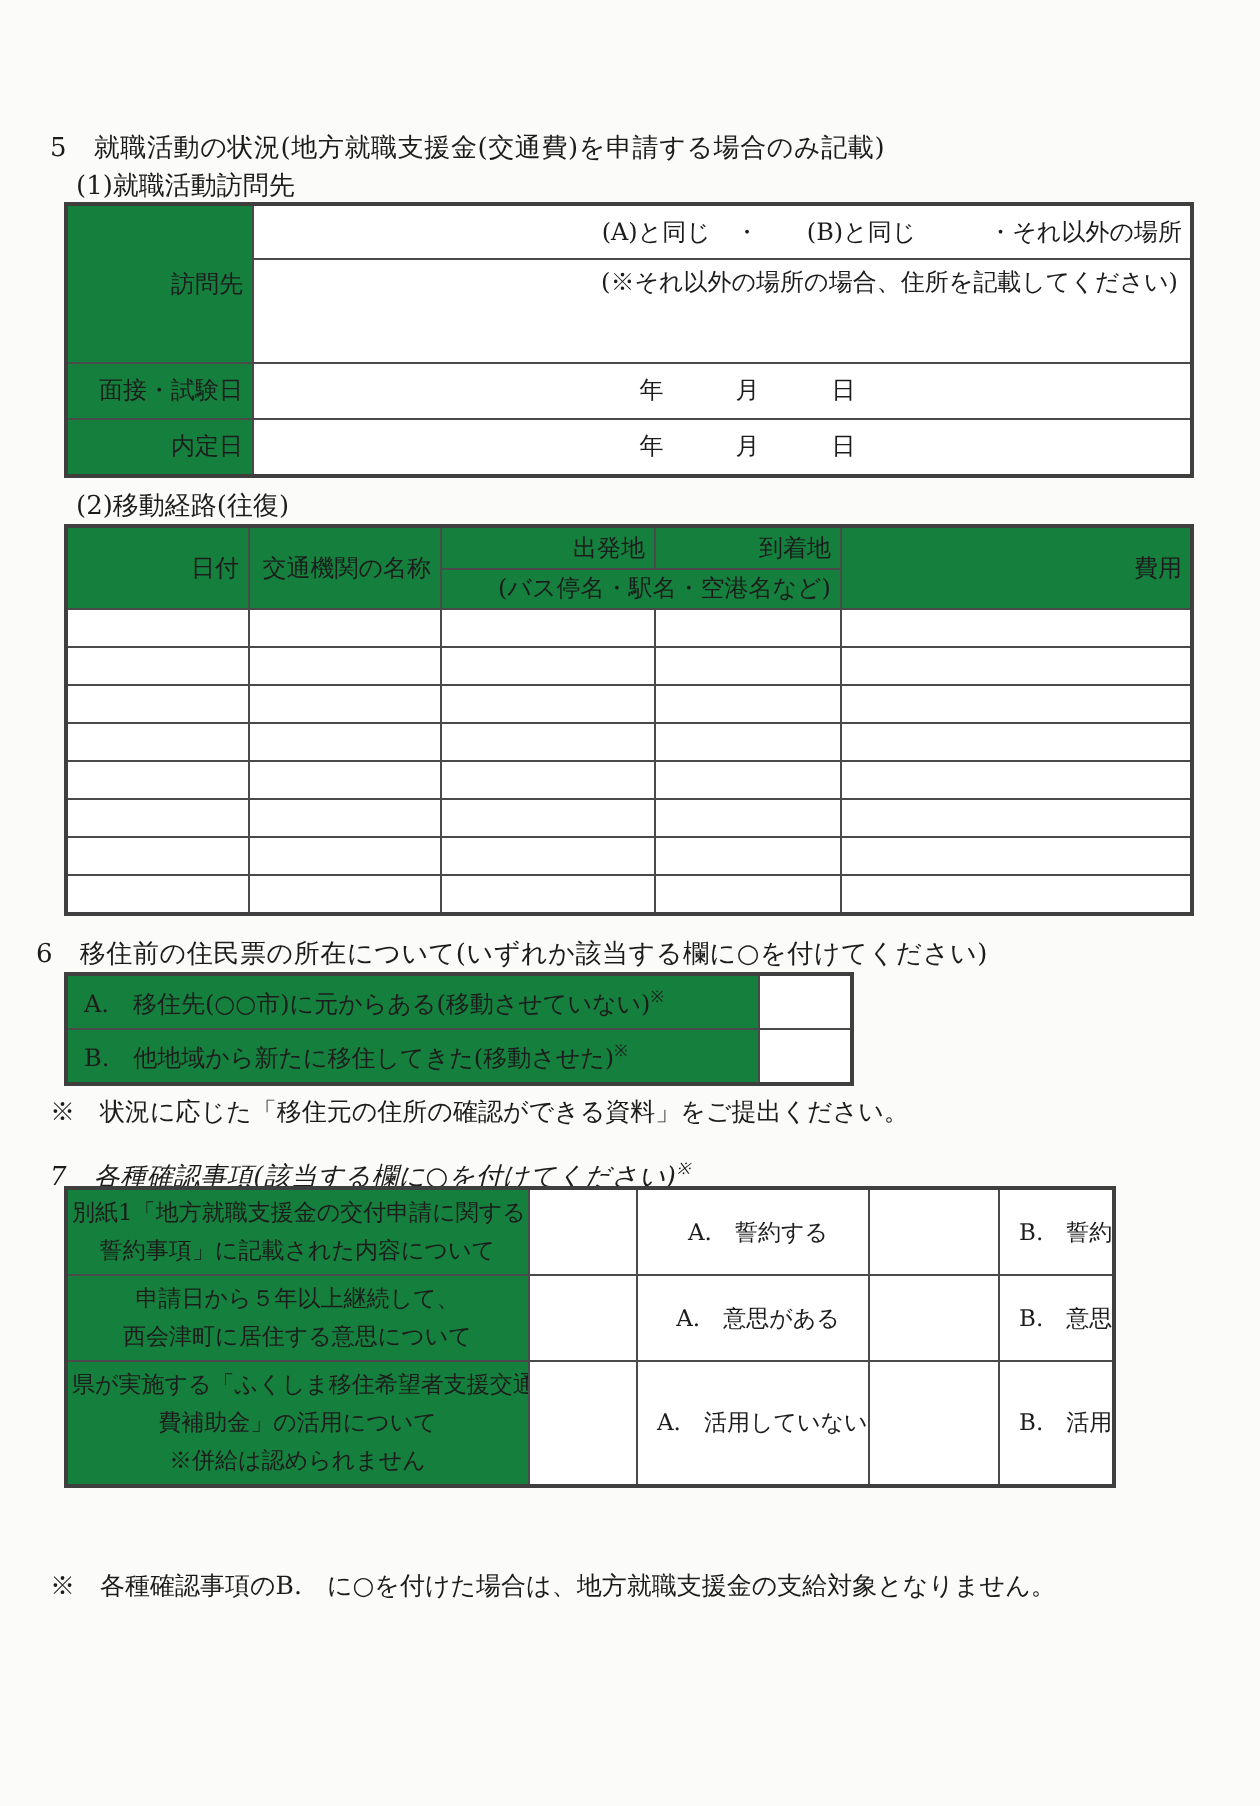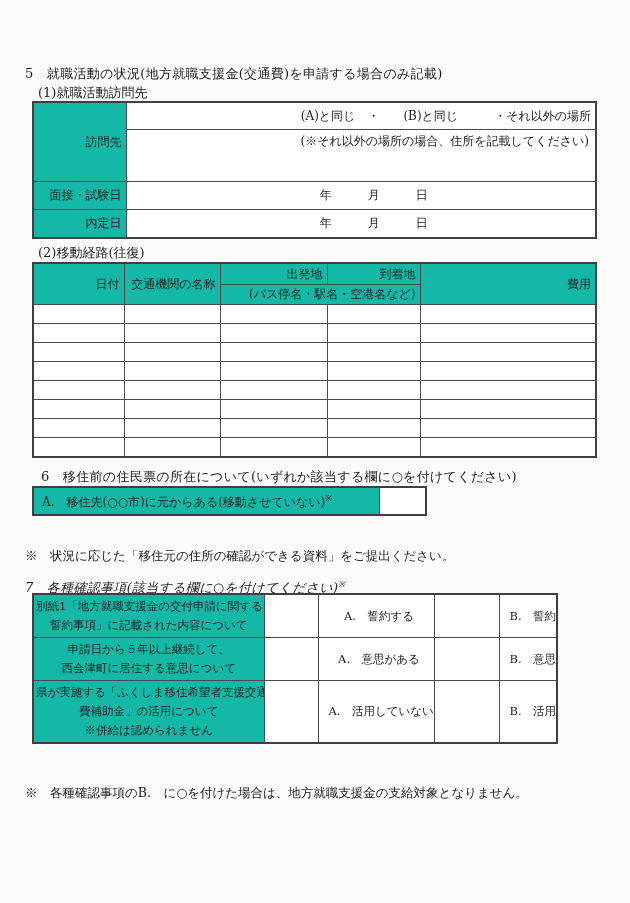--- a/index.html
+++ b/index.html
@@ -14,21 +14,21 @@
   }
   .abs { position:absolute; }
   .heading { font-size:13px; letter-spacing:0.3px; white-space:nowrap; }
   .subheading { font-size:13px; white-space:nowrap; }
   .note { font-size:12.5px; white-space:nowrap; }
   .sup { font-size:8px; vertical-align:super; }
 
   table.frm { border-collapse:collapse; table-layout:fixed; background:#fff; }
   table.frm { border:2px solid #3f3f3f; }
   table.frm td { border:1px solid #4a4a4a; padding:0 4px; vertical-align:middle; overflow:hidden; }
-  .gray { background:#14b8a6; }
+  .gray { background:#15803d; }
   .c { text-align:right; }
   .nowrap { white-space:nowrap; }
   .top { vertical-align:top !important; text-align:right; padding:3px 6px !important; }
   .lblline { white-space:nowrap; line-height:19px; }
 
   
   .h27 td { height:26px; }
   .h46 td { height:45px; }
   .h28 td { height:27px; }
   .datecell { text-align:center; padding-left:30px !important; white-space:nowrap; }
@@ -155,30 +155,34 @@
     <tr class="bh19">
         <td></td>
         <td></td>
         <td></td>
         <td></td>
         <td></td>
       </tr>
   </tbody>
 </table>
 
-<div class="abs heading" style="left:41px; top:468px;">6　移住前の住民票の所在について(いずれか該当する欄に○を付けてください)</div>
+<div class="abs heading" style="left:18px; top:468px;">6　移住前の住民票の所在について(いずれか該当する欄に○を付けてください)</div>
 
 <table id="t3" class="frm abs" style="left:32px; top:486px; width:395px;">
   <colgroup>
       <col style="width:346px">
       <col>
     </colgroup>
   <tbody>
     <tr class="sh27">
       <td class="gray albl"><span>A.　移住先(○○市)に元からある(移動させていない)</span><span class="sup">※</span></td>
+      <td></td>
+    </tr>
+    <tr class="sh27">
+      <td class="gray albl"><span>B.　他地域から新たに移住してきた(移動させた)</span><span class="sup">※</span></td>
       <td></td>
     </tr>
   </tbody>
 </table>
 
 <div class="abs note" style="left:25px; top:548px;">※　状況に応じた「移住元の住所の確認ができる資料」をご提出ください。</div>
 
 <div class="abs heading" style="left:25px; top:578px;font-style:italic;"><span>7　各種確認事項(該当する欄に○を付けてください)</span><span class="sup">※</span></div>
 
 <table id="t4" class="frm abs" style="left:32px; top:593px; width:526px;">

